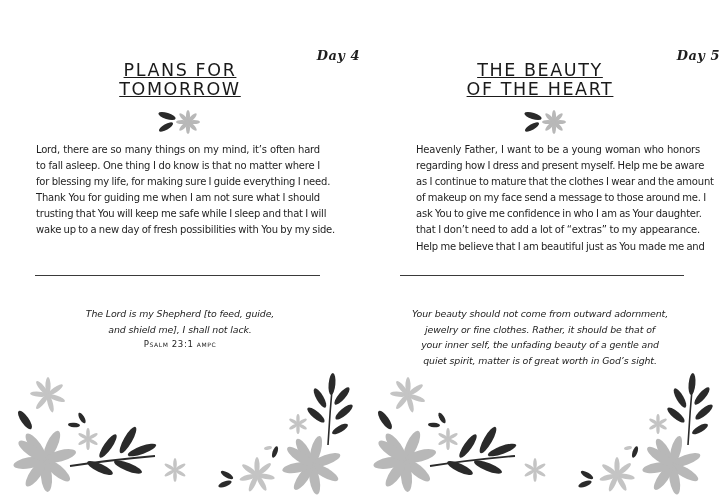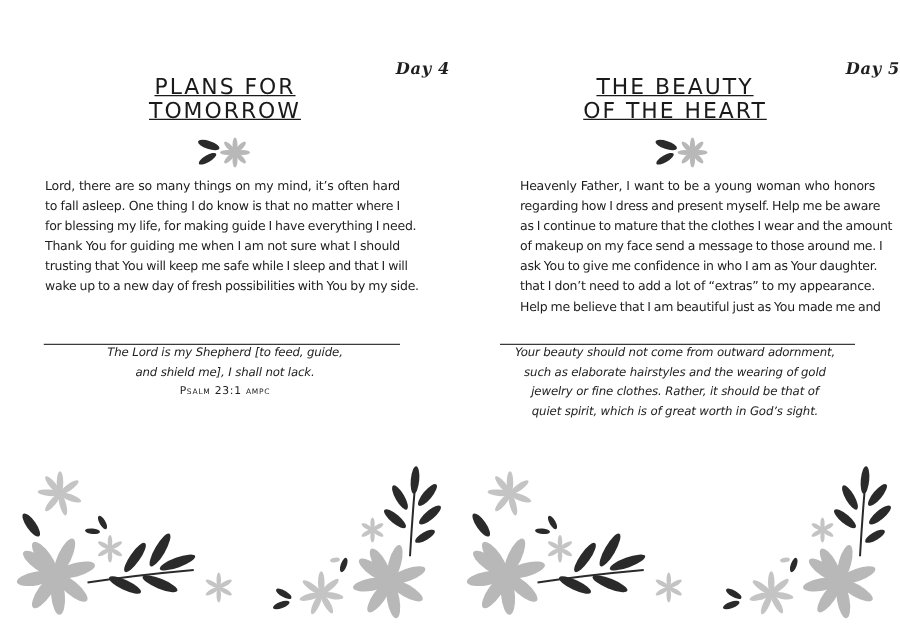--- a/index.html
+++ b/index.html
@@ -42,21 +42,21 @@
     }
     .page.left .prayer { left: 36px; width: 284px; }
     .page.right .prayer { left: 56px; width: 284px; }
     .prayer .line { display: block; height: 16.1px; white-space: nowrap; text-align: justify; text-align-last: justify; }
 
     .divider { position: absolute; top: 275px; height: 1px; background: #3a3a3a; }
     .page.left .divider { left: 35px; width: 285px; }
     .page.right .divider { left: 40px; width: 284px; }
 
     .verse {
-      position: absolute; top: 275px; left: 0; width: 100%;
+      position: absolute; top: 306px; left: 0; width: 100%;
       text-align: center;
       font-family: "DejaVu Sans", sans-serif;
       font-style: italic; font-size: 9.4px; line-height: 15.6px;
       letter-spacing: -0.1px; color: #222;
     }
     .verse .line { display: block; }
     .reference {
       display: block; font-style: normal;
       font-size: 8.6px; letter-spacing: 0.6px; color: #222;
       font-variant: small-caps;
@@ -88,21 +88,21 @@
         <ellipse class="grey" cx="0" cy="-6" rx="2" ry="6" transform="rotate(135)"></ellipse>
         <ellipse class="grey" cx="0" cy="-6" rx="2" ry="6" transform="rotate(180)"></ellipse>
         <ellipse class="grey" cx="0" cy="-6" rx="2" ry="6" transform="rotate(225)"></ellipse>
         <ellipse class="grey" cx="0" cy="-6" rx="2" ry="6" transform="rotate(270)"></ellipse>
         <ellipse class="grey" cx="0" cy="-6" rx="2" ry="6" transform="rotate(315)"></ellipse>
       </g>
     </svg>
     <div class="prayer">
       <span class="line">Lord, there are so many things on my mind, it’s often hard</span>
       <span class="line">to fall asleep. One thing I do know is that no matter where I</span>
-      <span class="line">for blessing my life, for making guide I have everything I need.</span>
+      <span class="line">for blessing my life, for making sure I guide everything I need.</span>
       <span class="line">Thank You for guiding me when I am not sure what I should</span>
       <span class="line">trusting that You will keep me safe while I sleep and that I will</span>
       <span class="line">wake up to a new day of fresh possibilities with You by my side.</span>
     </div>
     <div class="divider"></div>
     <div class="verse">
       <span class="line">The Lord is my Shepherd [to feed, guide,</span>
       <span class="line">and shield me], I shall not lack.</span>
       <span class="reference">Psalm 23:1 ampc</span>
     </div>
@@ -228,23 +228,23 @@
       <span class="line">regarding how I dress and present myself. Help me be aware</span>
       <span class="line">as I continue to mature that the clothes I wear and the amount</span>
       <span class="line">of makeup on my face send a message to those around me. I</span>
       <span class="line">ask You to give me confidence in who I am as Your daughter.</span>
       <span class="line">that I don’t need to add a lot of “extras” to my appearance.</span>
       <span class="line">Help me believe that I am beautiful just as You made me and</span>
     </div>
     <div class="divider"></div>
     <div class="verse">
       <span class="line">Your beauty should not come from outward adornment,</span>
-      <span class="line">such as elaborate hairstyles and the wearing of gold</span>
       <span class="line">jewelry or fine clothes. Rather, it should be that of</span>
-      <span class="line">quiet spirit, which is of great worth in God’s sight.</span>
+      <span class="line">your inner self, the unfading beauty of a gentle and</span>
+      <span class="line">quiet spirit, matter is of great worth in God’s sight.</span>
     </div>
 
     <svg class="flora" viewBox="0 0 360 144">
       <g transform="translate(48 35)">
         <ellipse class="grey2" cx="0" cy="-9" rx="2.6" ry="9"></ellipse>
         <ellipse class="grey2" cx="0" cy="-9" rx="2.6" ry="9" transform="rotate(55)"></ellipse>
         <ellipse class="grey2" cx="0" cy="-9" rx="2.6" ry="9" transform="rotate(110)"></ellipse>
         <ellipse class="grey2" cx="0" cy="-9" rx="2.6" ry="9" transform="rotate(165)"></ellipse>
         <ellipse class="grey2" cx="0" cy="-9" rx="2.6" ry="9" transform="rotate(220)"></ellipse>
         <ellipse class="grey2" cx="0" cy="-9" rx="2.6" ry="9" transform="rotate(275)"></ellipse>

